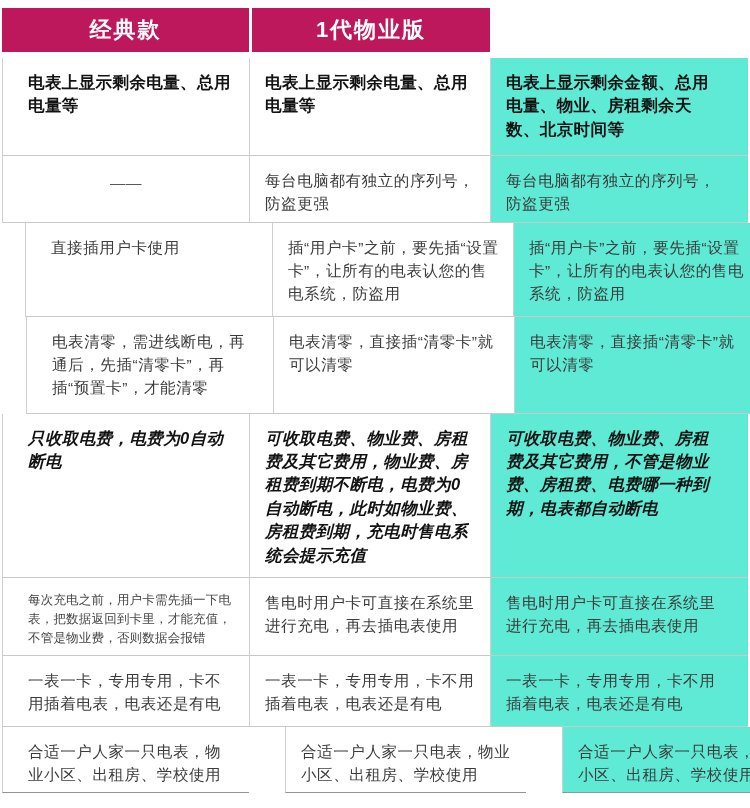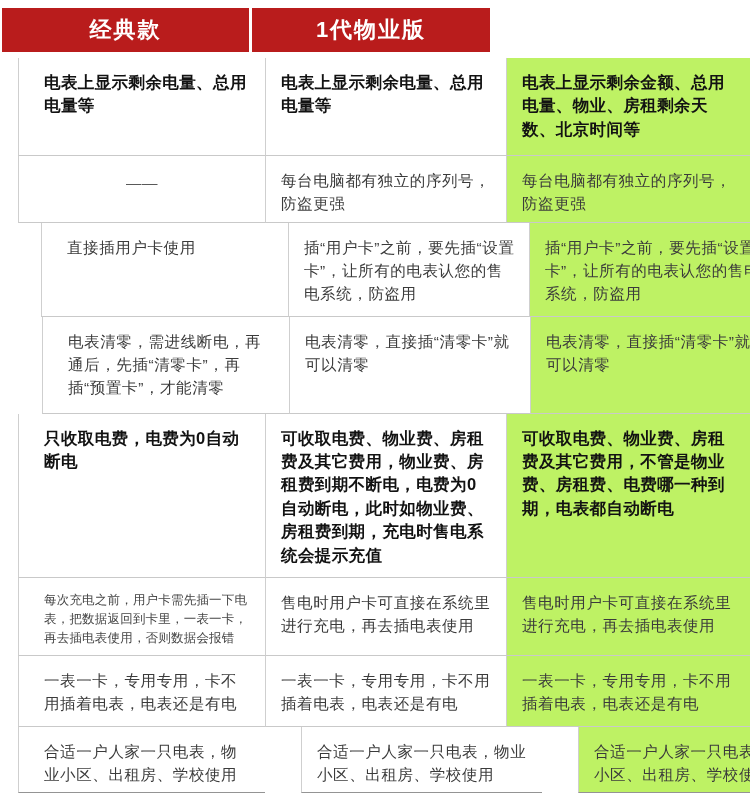--- a/index.html
+++ b/index.html
@@ -5,42 +5,42 @@
   html, body { margin:0; padding:0; background:#ffffff; }
   body {
     width:750px; height:808px; overflow:hidden;
     font-family:"Liberation Sans","DejaVu Sans",sans-serif;
   }
   .page { padding:8px 2px 0 2px; }
 
   
   .thead { display:grid; grid-template-columns:247px 241px 258px; height:44px; margin-bottom:6px; }
   .th {
-    background:#b91c1c; color:#ffffff;
+    background:#be185d; color:#ffffff;
     font-size:22px; font-weight:bold; letter-spacing:2px;
     display:flex; align-items:center; justify-content:center;
   }
   .th.g2, .th.g3 { border-left:3px solid #ffffff; }
 
   
-  .tr { display:grid; grid-template-columns:247px 241px 258px;margin-left:16px; }
+  .tr { display:grid; grid-template-columns:247px 241px 258px; }
   .td {
     font-size:15.5px; line-height:1.5; color:#3b3b3b; letter-spacing:0.6px;
     padding:13px 14px 6px 15px; box-sizing:border-box;
     border-bottom:1px solid #c9c9c9; border-left:1px solid #cfcfcf;
     word-break:normal; overflow:hidden;
   }
   .c1 { padding-left:25px; padding-right:12px; }
-  .c3 { background:#bef264; padding-right:26px; }
+  .c3 { background:#5eead4; padding-right:26px; }
 
   .tr:nth-child(1) { min-height:98px; }
   .tr:nth-child(2) { min-height:62px; }
   .tr:nth-child(3) { min-height:94px;padding-left:23px; }
   .tr:nth-child(4) { min-height:97px;padding-left:24px; }
-  .tr:nth-child(5) { min-height:164px; }
+  .tr:nth-child(5) { min-height:164px;font-style:italic; }
   .tr:nth-child(6) { min-height:73px; }
   .tr:nth-child(7) { min-height:71px; }
   .tr:nth-child(8) { min-height:66px;gap:36px; }
   .tr:nth-child(8) .td { border-bottom:1px solid #949494; }
 
   .emph .td { font-weight:bold; font-size:16.5px; color:#121212; line-height:1.42; letter-spacing:0.4px; }
   .td.small { font-size:12.5px; letter-spacing:0.2px; line-height:1.55; color:#454545; }
   .td.dash { text-align:center; color:#595959; padding-left:12px; padding-top:15px; }
 </style>
 </head>
@@ -79,21 +79,21 @@
       <div class="td c3">电表清零，直接插“清零卡”就可以清零</div>
     </div>
 
     <div class="tr emph">
       <div class="td c1">只收取电费，电费为0自动断电</div>
       <div class="td c2">可收取电费、物业费、房租费及其它费用，物业费、房租费到期不断电，电费为0自动断电，此时如物业费、房租费到期，充电时售电系统会提示充值</div>
       <div class="td c3">可收取电费、物业费、房租费及其它费用，不管是物业费、房租费、电费哪一种到期，电表都自动断电</div>
     </div>
 
     <div class="tr">
-      <div class="td c1 small">每次充电之前，用户卡需先插一下电表，把数据返回到卡里，一表一卡，再去插电表使用，否则数据会报错</div>
+      <div class="td c1 small">每次充电之前，用户卡需先插一下电表，把数据返回到卡里，才能充值，不管是物业费，否则数据会报错</div>
       <div class="td c2">售电时用户卡可直接在系统里进行充电，再去插电表使用</div>
       <div class="td c3">售电时用户卡可直接在系统里进行充电，再去插电表使用</div>
     </div>
 
     <div class="tr">
       <div class="td c1">一表一卡，专用专用，卡不用插着电表，电表还是有电</div>
       <div class="td c2">一表一卡，专用专用，卡不用插着电表，电表还是有电</div>
       <div class="td c3">一表一卡，专用专用，卡不用插着电表，电表还是有电</div>
     </div>
 

